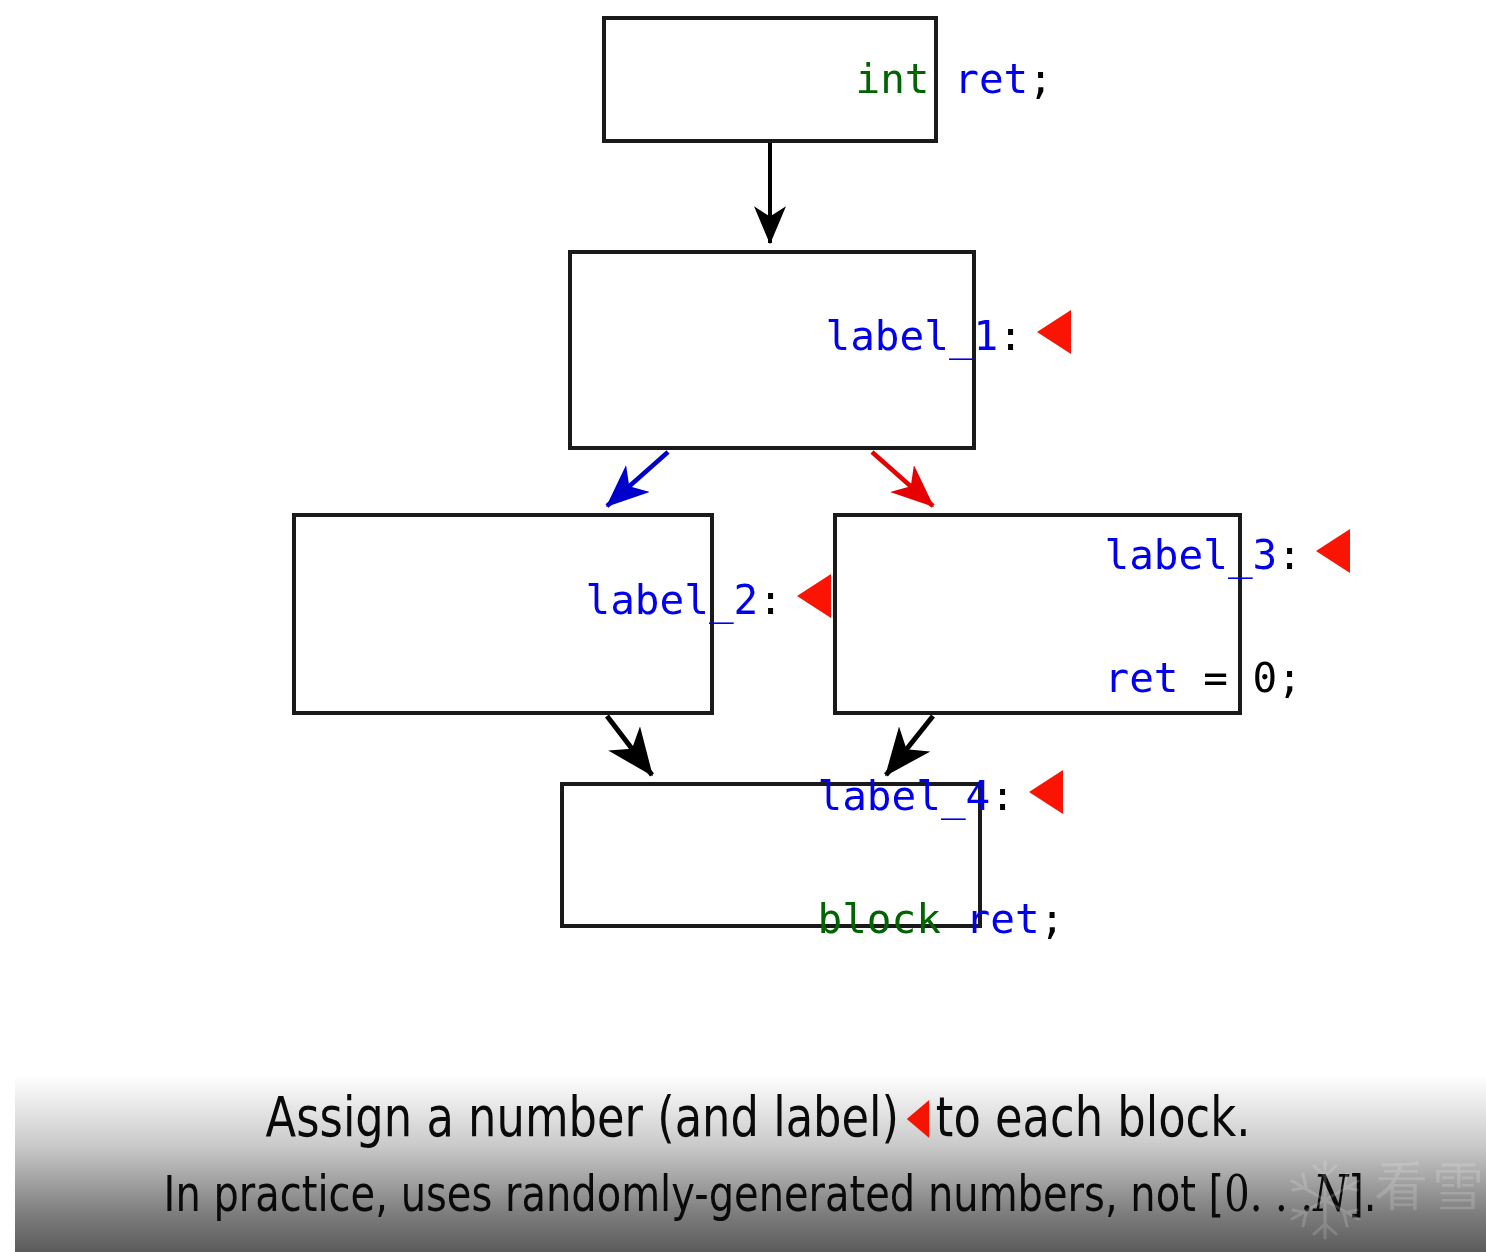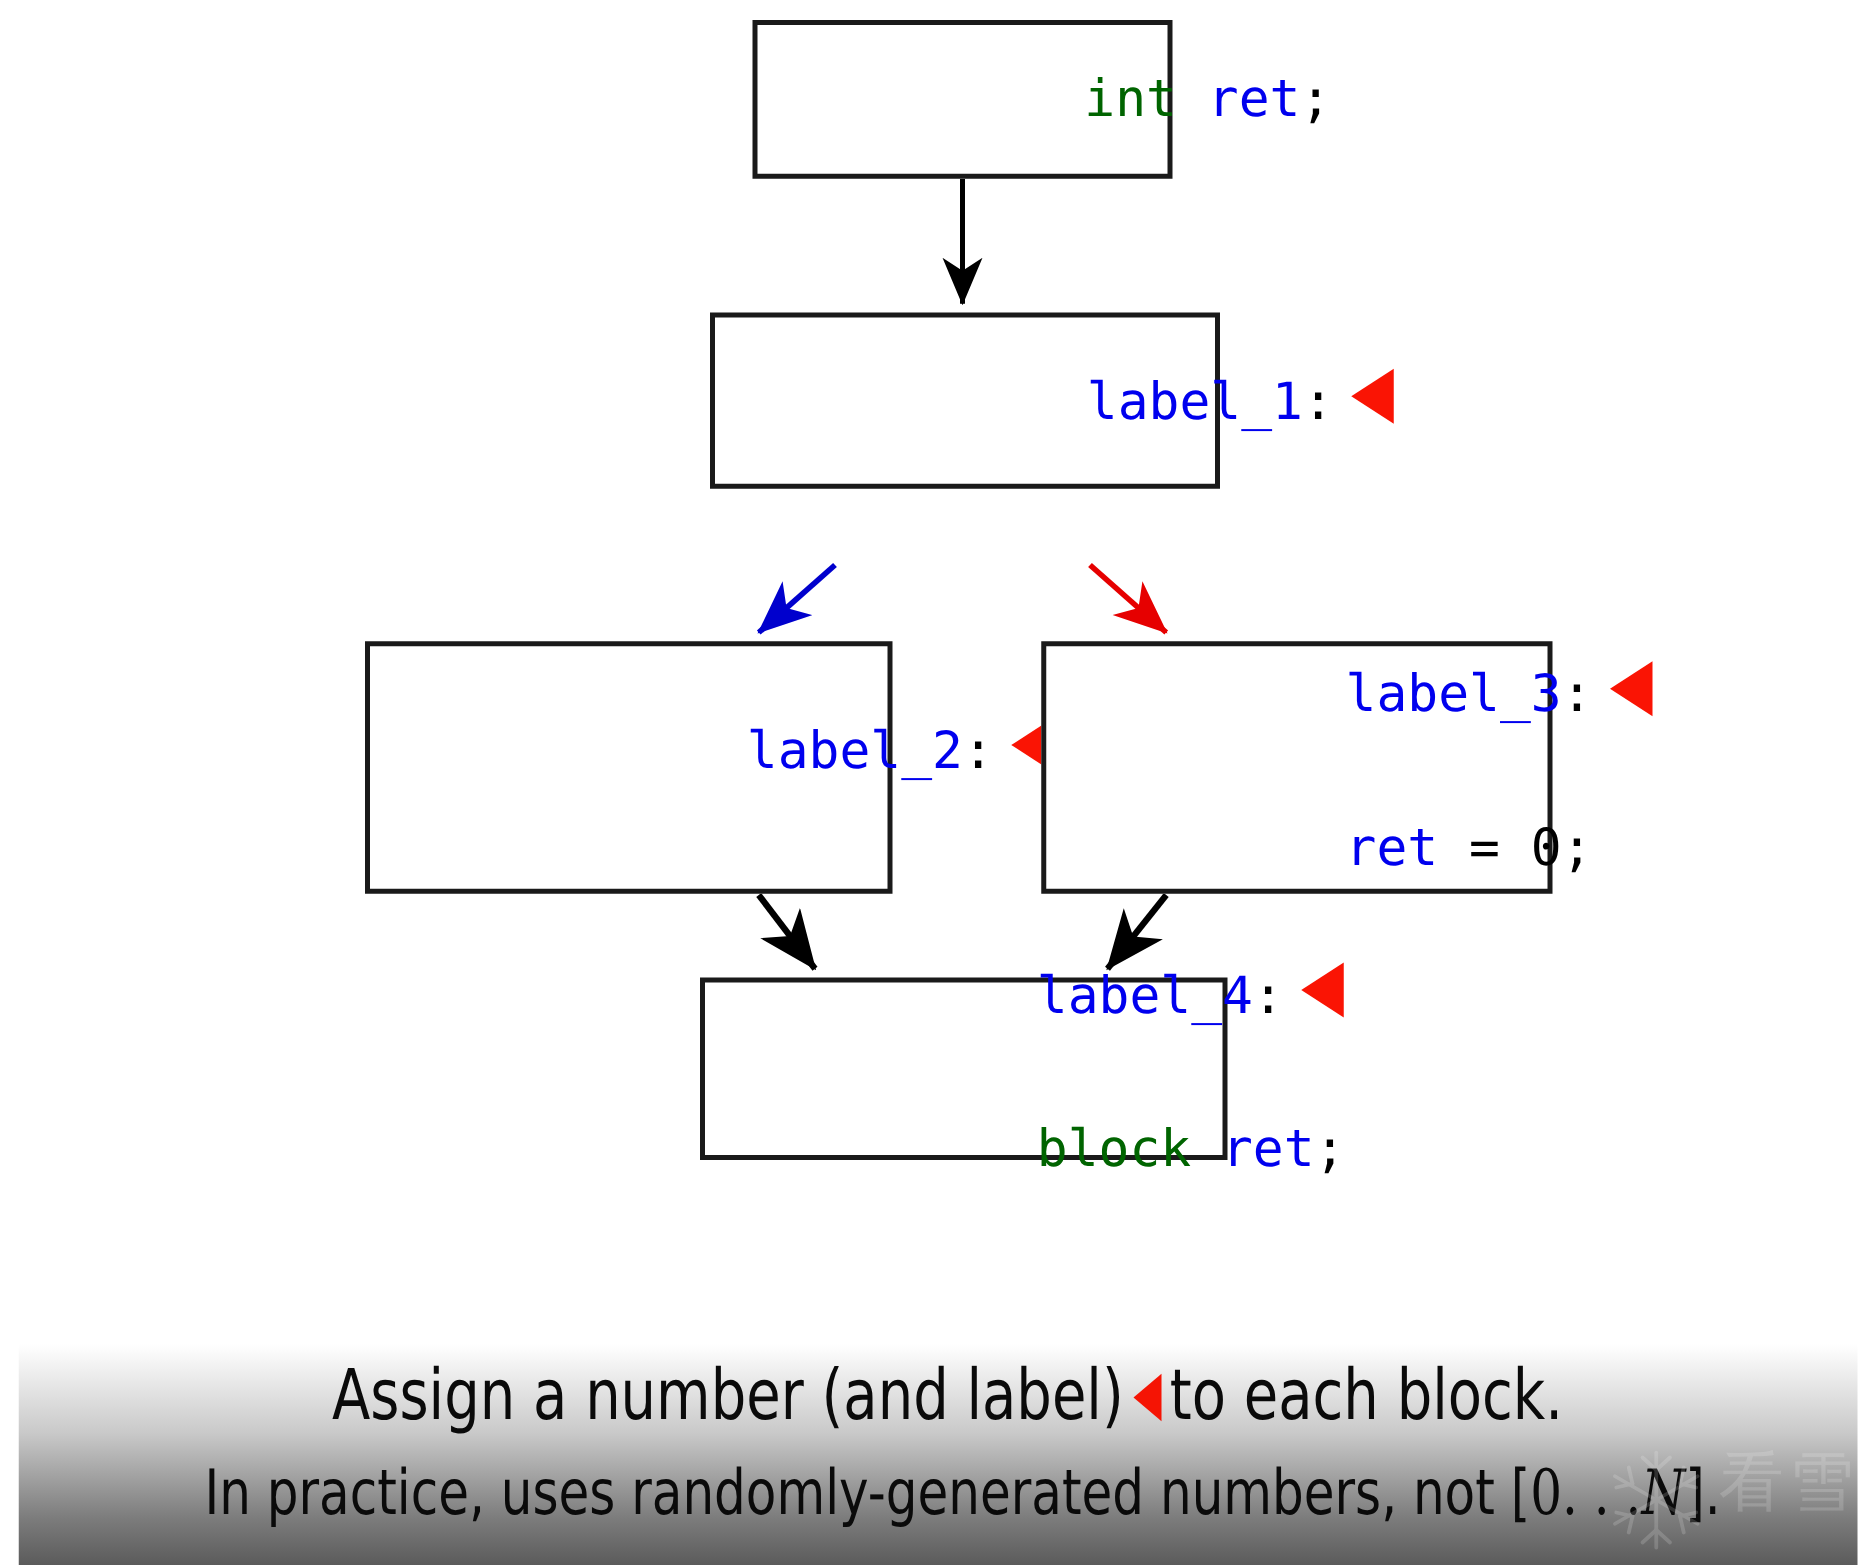--- a/index.html
+++ b/index.html
@@ -31,26 +31,25 @@
     font-family:"DejaVu Sans Mono","Liberation Mono",monospace;
     font-size:41px;
     line-height:1.0;
     letter-spacing:0px;
     z-index:3;
   }
   .code-line{
     white-space:pre;
     padding-left:0;
     text-align:right;
-    margin-left:12px;
   }
   .node.one-line .code-line{padding-left:52px;}
   .node .code-line{padding-left:56px;}
   .node.n2 .code-line{padding-left:92px;}
-  .node.n3 .code-line{padding-left:30px;}
+  .node.n3 .code-line{padding-left:70px;}
   .node.n4 .code-line{padding-left:56px;}
   .line-gap{height:34px;}
   .kw{color:#006400;}           
   .id{color:#0000ee;}           
   .pn{color:#000000;}
   
   .tri{
     display:inline-block;
     width:0;height:0;
     border-top:22px solid transparent;
@@ -130,21 +129,21 @@
 
       <line x1="933" y1="716" x2="886" y2="775" stroke="#000000" stroke-width="5" marker-end="url(#ahBlack)"></line>
     </svg>
 
     <div class="node one-line" style="left:602px;top:16px;width:336px;height:127px;">
       <div class="code-line">
         <span class="kw">int</span><span class="pn"> </span><span class="id">ret</span><span class="pn">;</span>
       </div>
     </div>
 
-    <div class="node n1" style="left:568px;top:250px;width:408px;height:141px;padding-left:32px;">
+    <div class="node n1" style="left:568px;top:250px;width:408px;height:200px;">
       <div class="code-line">
         <span class="id">label_1</span><span class="pn">:</span><span class="tri"></span>
       </div>
       <div class="line-gap"></div>
     </div>
 
     <div class="node n2" style="left:292px;top:513px;width:422px;height:202px;">
       <div class="code-line">
         <span class="id">label_2</span><span class="pn">:</span><span class="tri"></span>
       </div>

